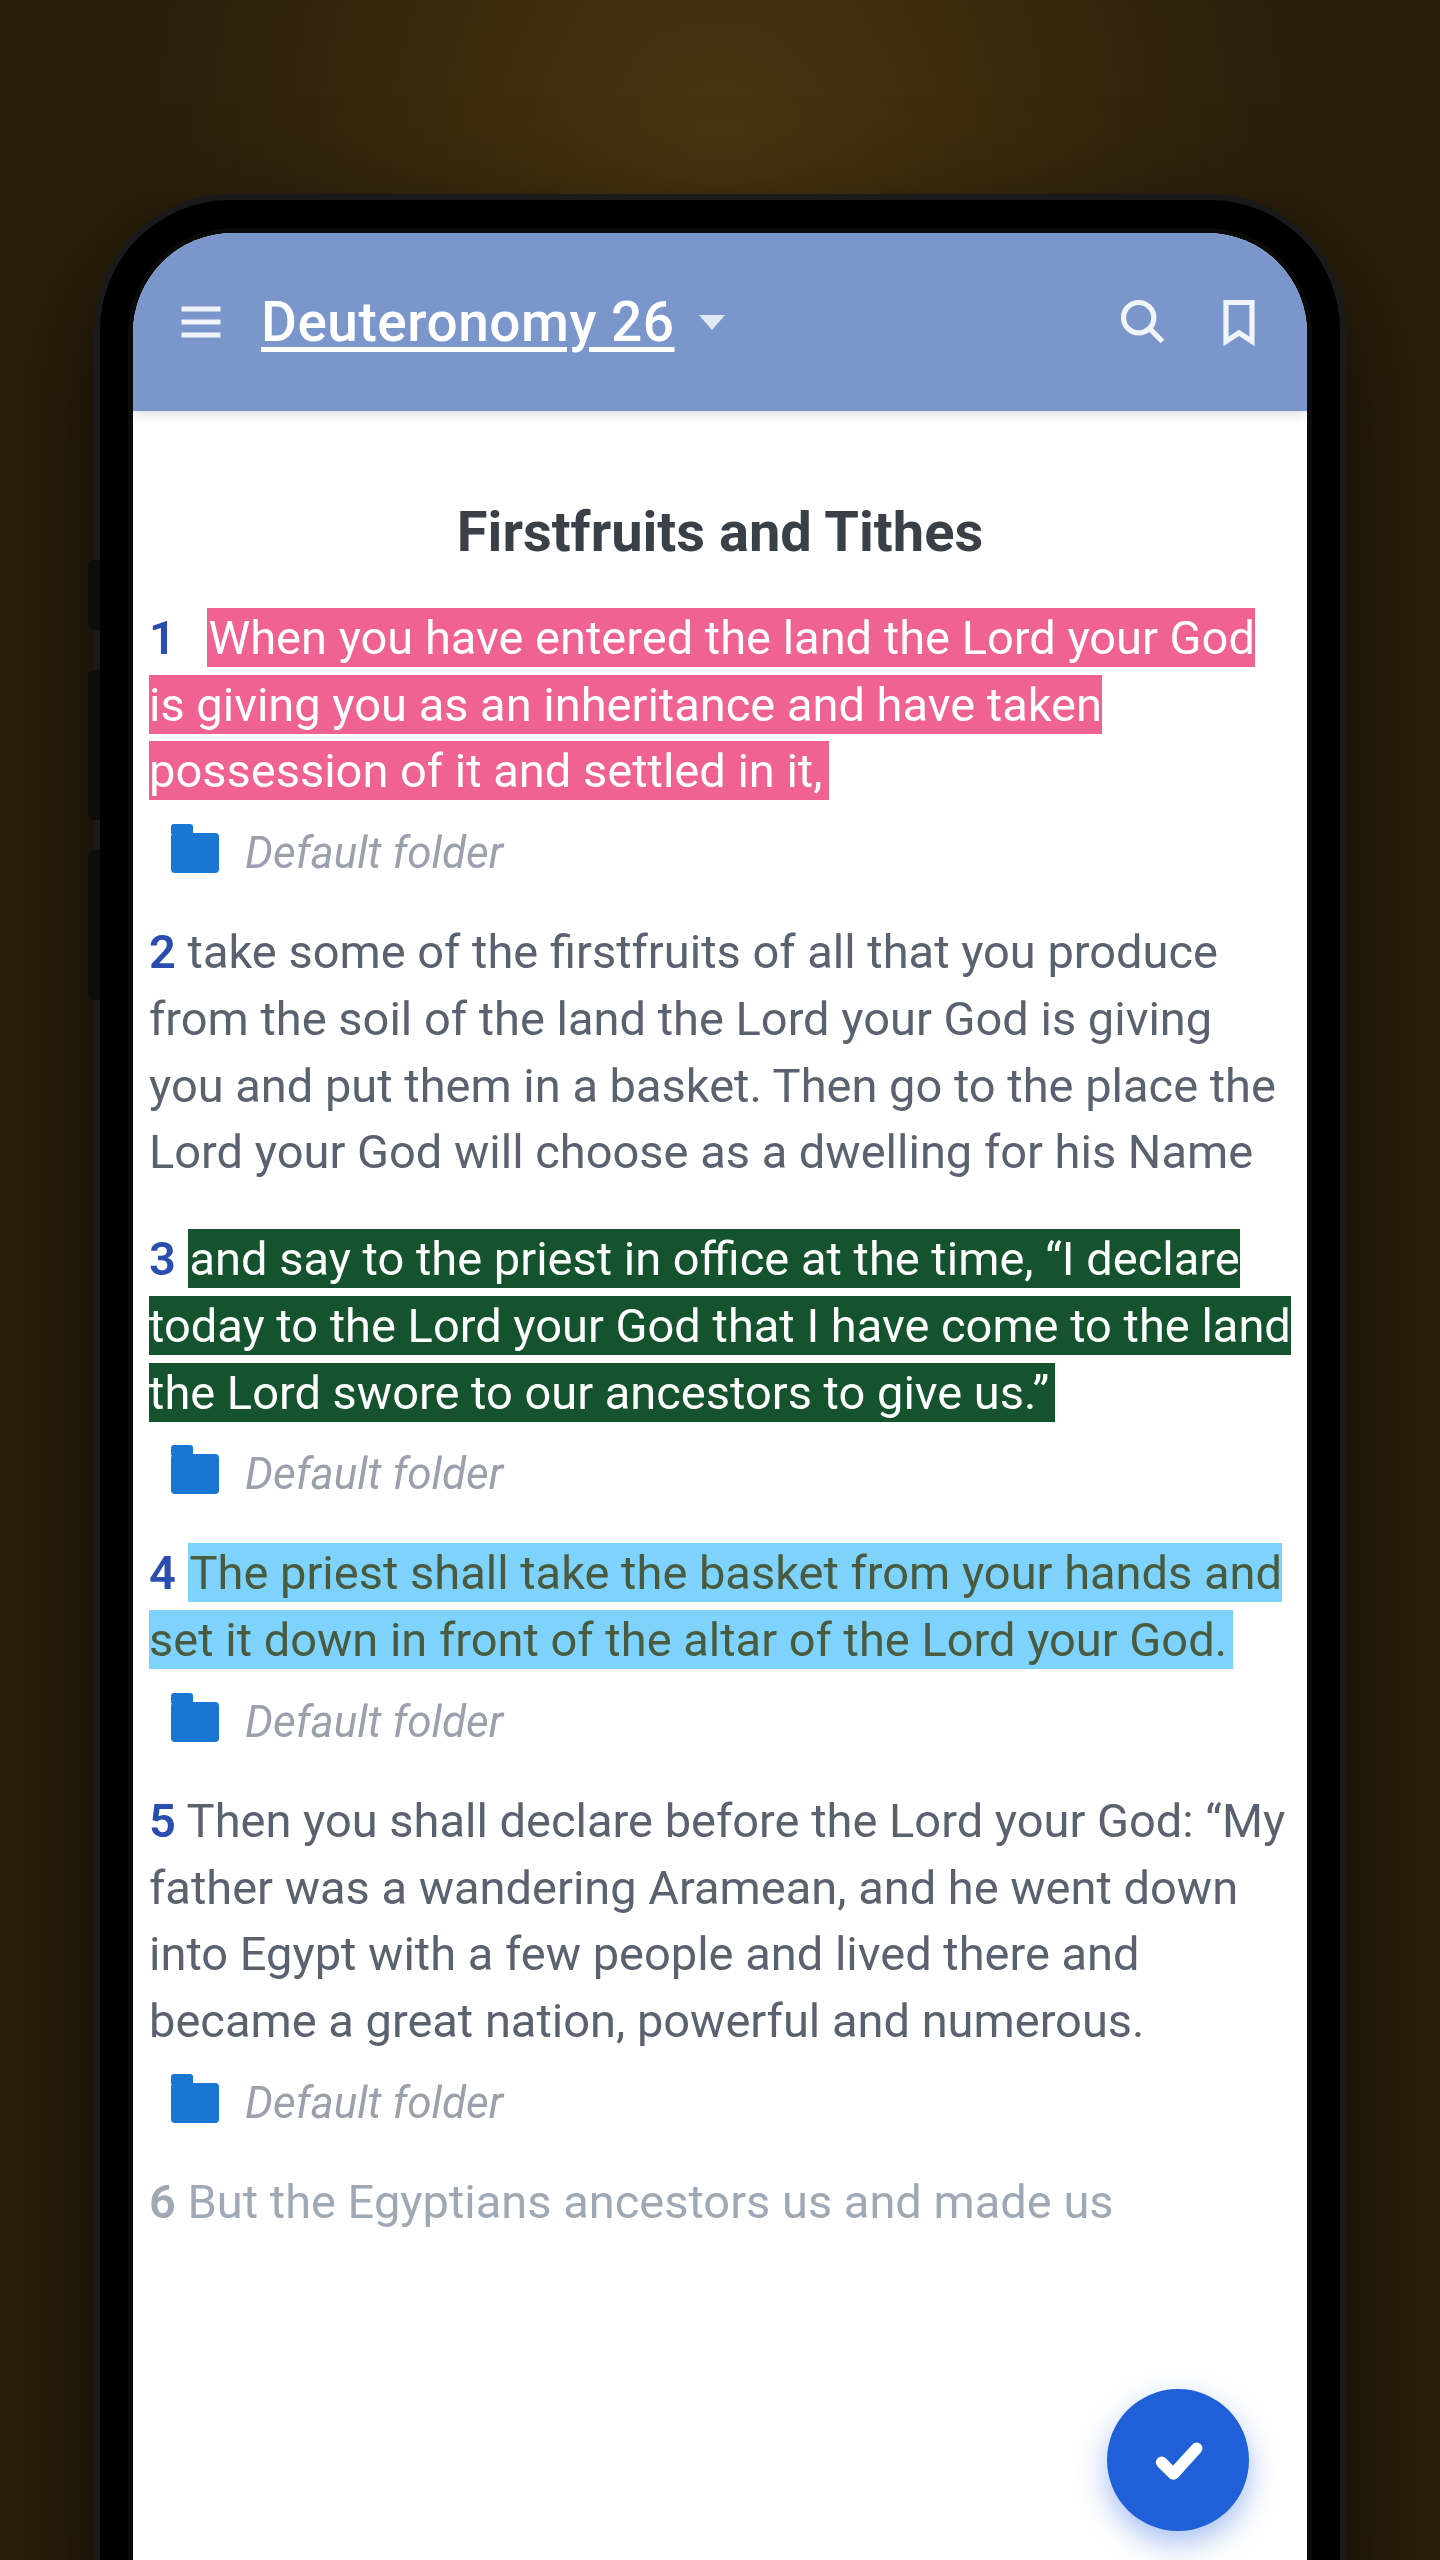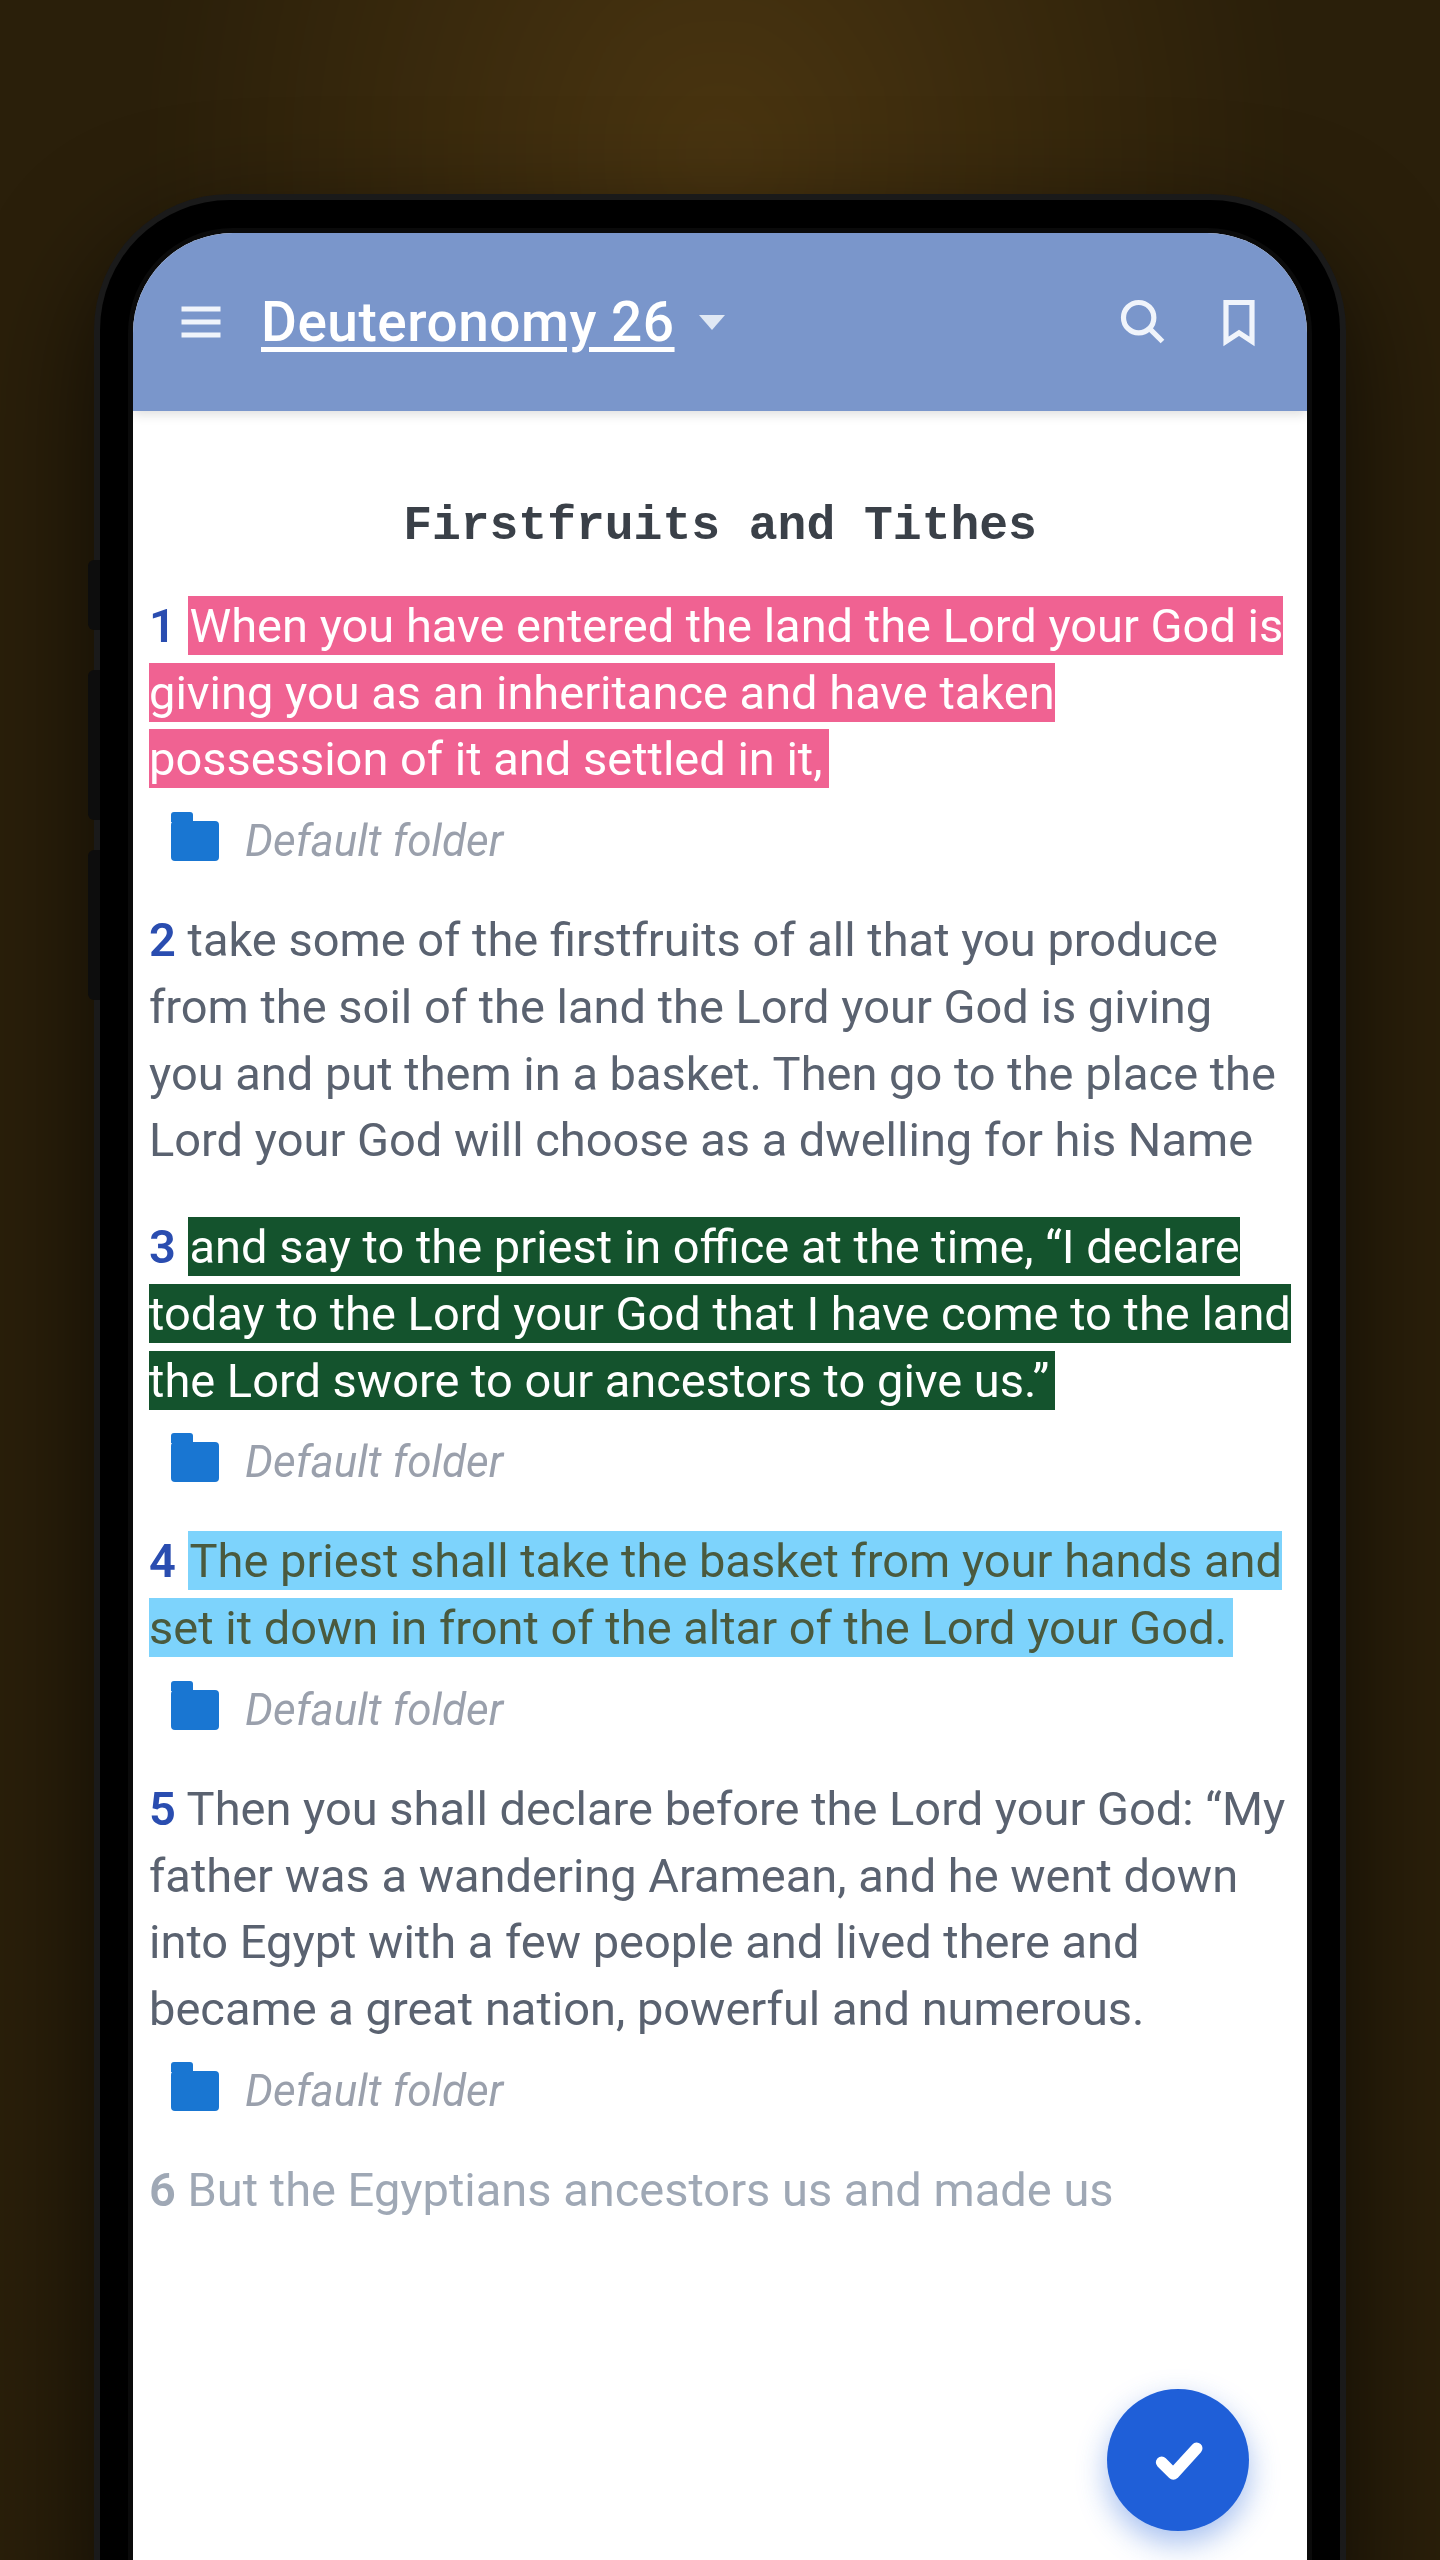--- a/index.html
+++ b/index.html
@@ -110,35 +110,34 @@
 
   
   .content {
     padding: 30px 16px 200px 16px;
     height: calc(100% - 178px);
     overflow: hidden;
     color: #4a5568;
   }
   .section-title {
     text-align: center;
-    font-size: 48px;
+    font-size: 56px;
     font-weight: 700;
     color: #3a4048;
     margin: 58px 0 28px;
-    font-family: Liberation Mono, monospace;
   }
   .verse {
     font-size: 47px;
     line-height: 1.42;
     margin: 40px 0 0;
     color: #5a6270;
   }
   .vnum { color: #2a4db0; font-weight: 600; }
   .hl { padding: 2px 6px 2px 2px; }
-  .hl-pink  { background: #f06292; color: #fff; }
+  .hl-pink  { background: #f06292; color: #fff; margin-left: 19px; }
   .hl-blue  { background: #14532d; color: #fff; }
   .hl-green { background: #7dd3fc; color: #4a5a3e; }
   .verse-partial { opacity: .95; }
 
   .folder-row {
     display: flex;
     align-items: center;
     gap: 26px;
     margin: 22px 0 0 22px;
     font-size: 44px;

